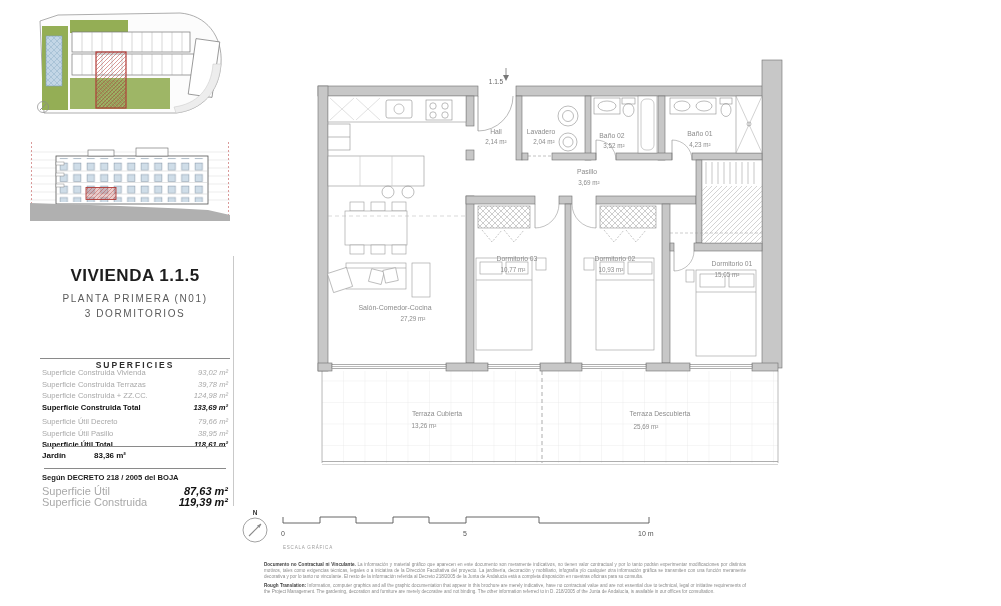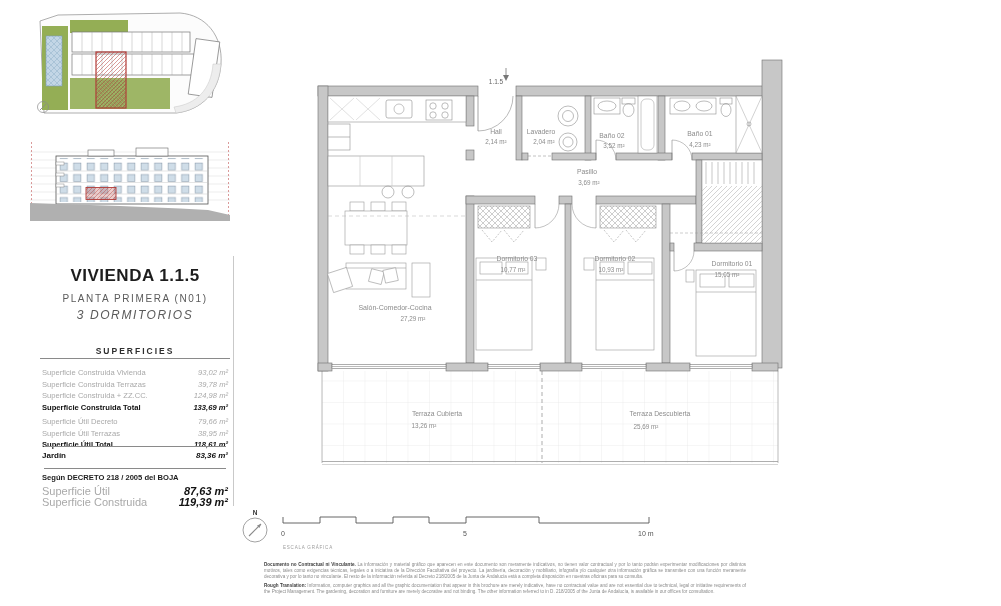--- a/index.html
+++ b/index.html
@@ -3,33 +3,33 @@
 <meta charset="utf-8">
 <style>
   html,body{margin:0;padding:0;background:#ffffff;}
   #canvas{position:relative;width:1001px;height:606px;background:#fff;overflow:hidden;
           font-family:"Liberation Sans", sans-serif;color:#333;}
   .abs{position:absolute;}
   
   .title-block{left:38px;top:266px;width:194px;text-align:center;}
   .title-block .t1{font-size:17px;font-weight:bold;letter-spacing:.5px;color:#1d1d1d;}
   .title-block .t2{margin-top:7px;font-size:10px;letter-spacing:1.6px;color:#5a5a5a;text-align:center;}
-  .title-block .t3{margin-top:4px;font-size:12px;letter-spacing:1.6px;color:#5a5a5a;font-style:italic;}
+  .title-block .t3{margin-top:4px;font-size:10px;letter-spacing:1.6px;color:#5a5a5a;}
   
-  .sup-header{left:40px;top:346px;width:190px;text-align:center;font-size:8.5px;font-weight:bold;
+  .sup-header{left:40px;top:360px;width:190px;text-align:center;font-size:8.5px;font-weight:bold;
               letter-spacing:2px;color:#2e2e2e;}
   .hr{background:#8a8a8a;height:1px;}
   .srows{left:42px;top:368px;width:186px;}
   .srow{display:flex;justify-content:space-between;height:11.5px;font-size:7.6px;color:#a9a9a9;}
   .srow .val{font-style:italic;}
   .srow.bold{color:#111;font-weight:bold;}
   .srow.gap{margin-top:3px;}
-  .jrow{left:42px;top:451px;width:186px;display:flex;justify-content:space-between;
+  .jrow{left:42px;top:451px;width:186px;display:flex;
         font-size:8px;font-weight:bold;color:#111;}
-  .jrow .val{font-style:italic;}
+  .jrow .val{padding-left:28px;}
   .dec-h{left:42px;top:473px;width:186px;font-size:7.6px;font-weight:bold;color:#1c1c1c;}
   .drow{left:42px;width:186px;display:flex;justify-content:space-between;font-size:11px;color:#a9a9a9;}
   .drow .val{font-style:italic;font-weight:bold;color:#111;}
   .vsep{left:233px;top:256px;width:1px;height:250px;background:#c9c9c9;}
   
   .legal{left:264px;top:562px;width:482px;font-size:4.6px;line-height:6px;color:#8b8b8b;
          text-align:justify;}
   .legal p{margin:0 0 3px 0;}
   .legal .lead{font-weight:bold;color:#3d3d3d;}
   svg text{font-family:"Liberation Sans",sans-serif;}
@@ -136,21 +136,21 @@
       </div>
     <div class="srow bold">
         <span>Superficie Construida Total</span>
         <span class="val">133,69 m²</span>
       </div>
     <div class="srow gap">
         <span>Superficie Útil Decreto</span>
         <span class="val">79,66 m²</span>
       </div>
     <div class="srow">
-        <span>Superficie Útil Terrazas</span>
+        <span>Superficie Útil Pasillo</span>
         <span class="val">38,95 m²</span>
       </div>
     <div class="srow bold">
         <span>Superficie Útil Total</span>
         <span class="val">118,61 m²</span>
       </div>
   </div>
 
   <div class="abs hr" style="left:44px;top:446px;width:182px"></div>
   <div class="abs jrow">

